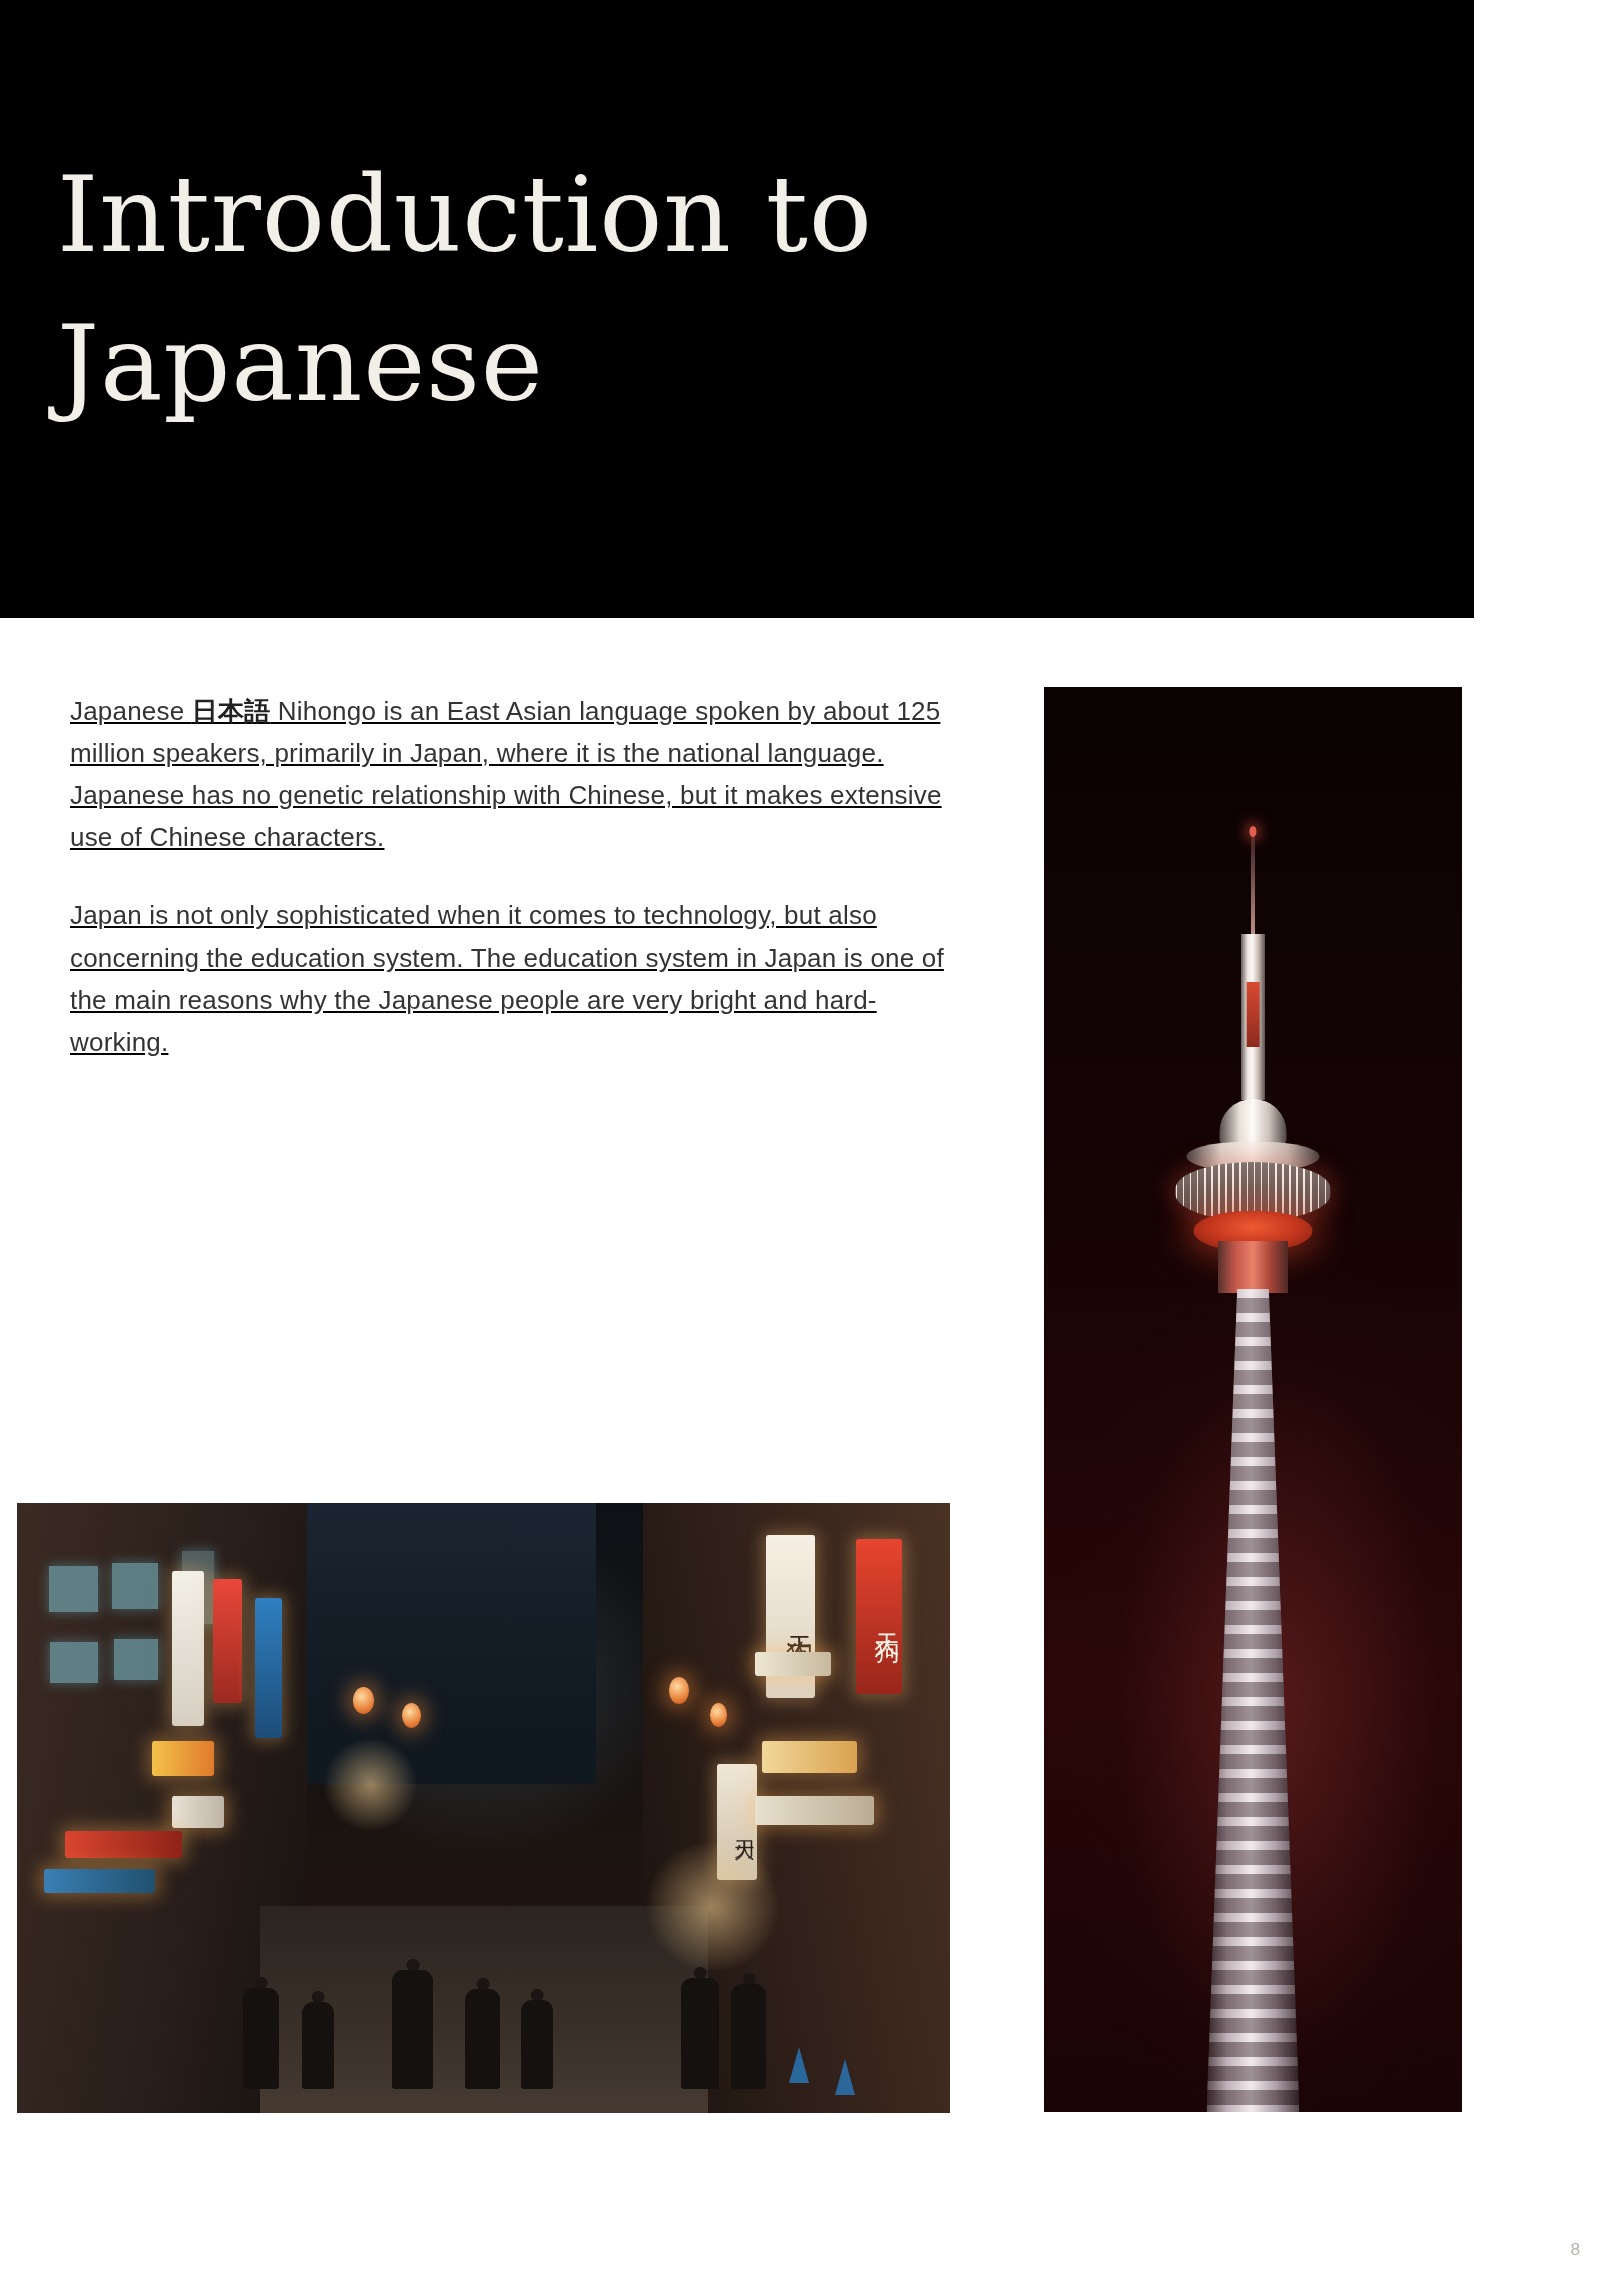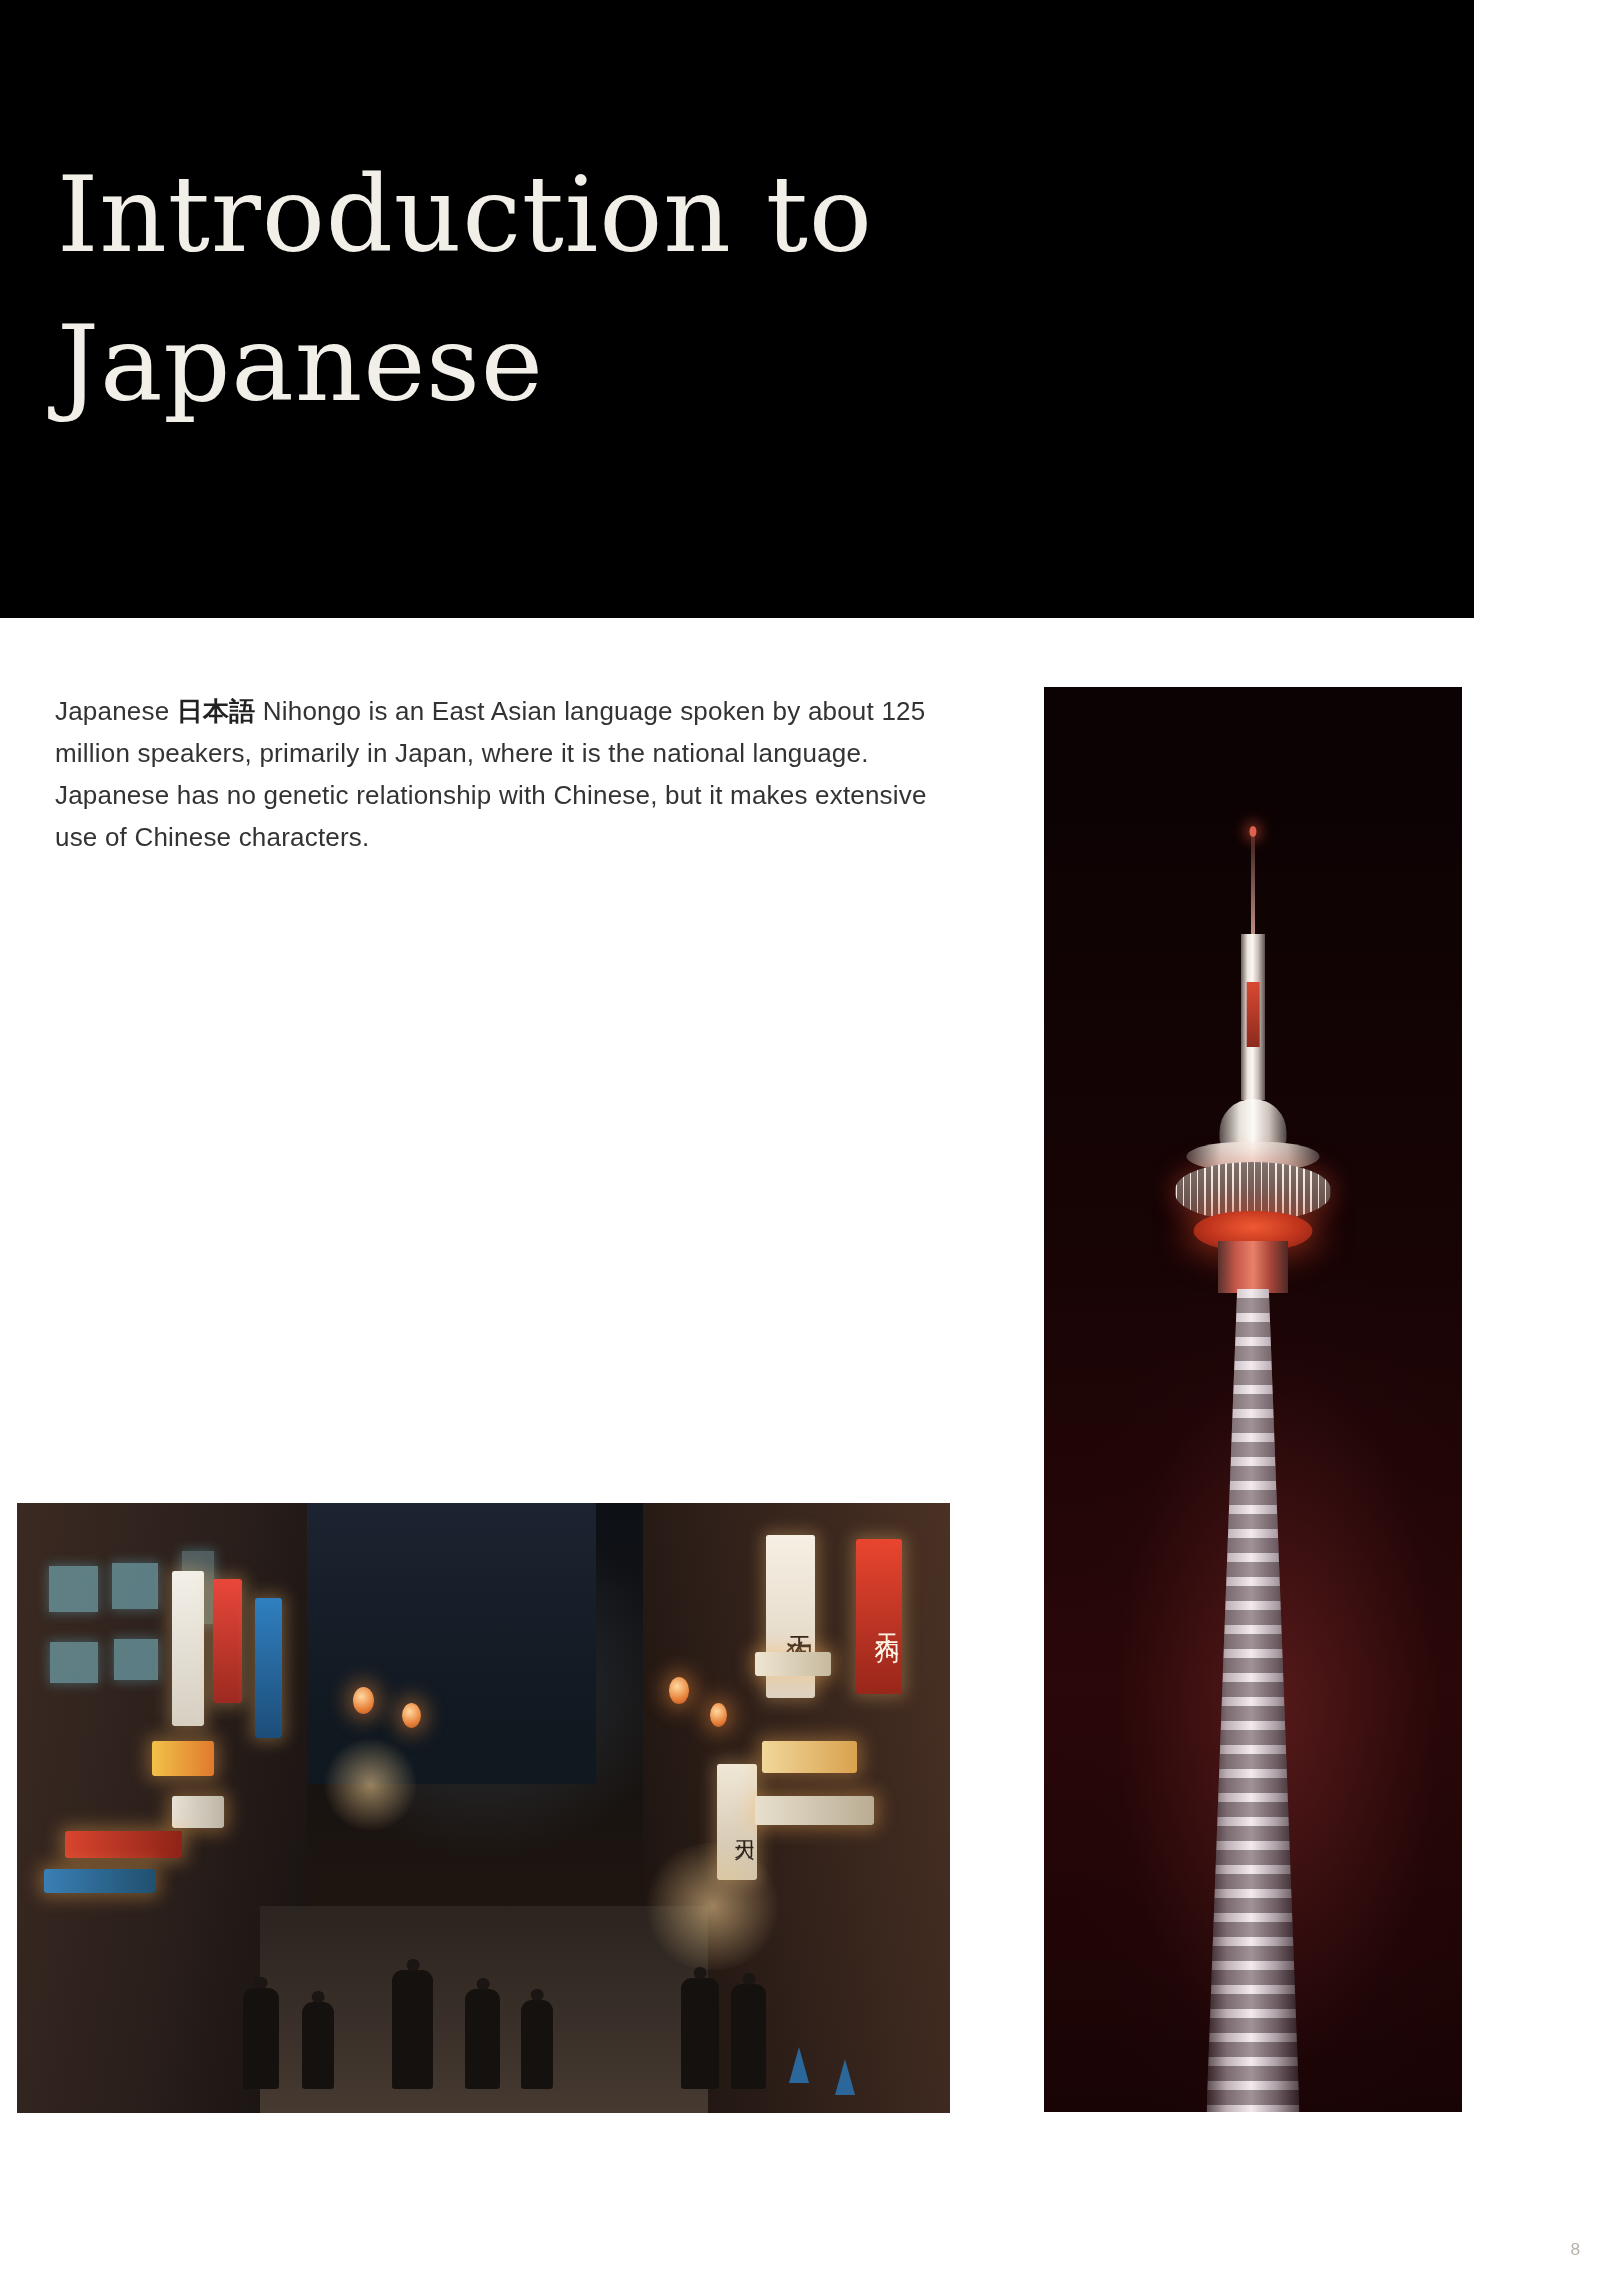--- a/index.html
+++ b/index.html
@@ -34,23 +34,24 @@
     font-size: 105px;
     font-weight: 400;
     line-height: 1.42;
     letter-spacing: 0.8px;
     white-space: pre-line;
   }
 
   
   .text-column {
     position: absolute;
-    left: 55px;
+    left: 70px;
     top: 690px;
     width: 895px;
+    text-decoration: underline;
   }
   .para {
     color: #333333;
     font-size: 26px;
     line-height: 1.62;
     margin: 0 0 36px 0;
     letter-spacing: 0.2px;
   }
   .para:last-child { margin-bottom: 0; }
   .jp-term {
@@ -307,20 +308,21 @@
 
 <div class="hero">
   <div class="hero-title">Introduction to
 Japanese</div>
 </div>
 
 <div class="text-column">
 
   <p class="para"><span>Japanese </span><span class="jp-term">日本語</span><span> Nihongo is an East Asian language spoken by about 125 million speakers, primarily in Japan, where it is the national language. Japanese has no genetic relationship with Chinese, but it makes extensive use of Chinese characters.</span></p>
 
+  <p class="para">Japan is not only sophisticated when it comes to technology, but also concerning the education system. The education system in Japan is one of the main reasons why the Japanese people are very bright and hard-working.</p>
 
 
 </div>
 
 <figure class="photo-tower" style="margin:0;">
   <div class="tower-sky"></div>
   <div class="tower-antenna-light"></div>
   <div class="tower-antenna"></div>
   <div class="tower-mast"></div>
   <div class="tower-mast-red"></div>

